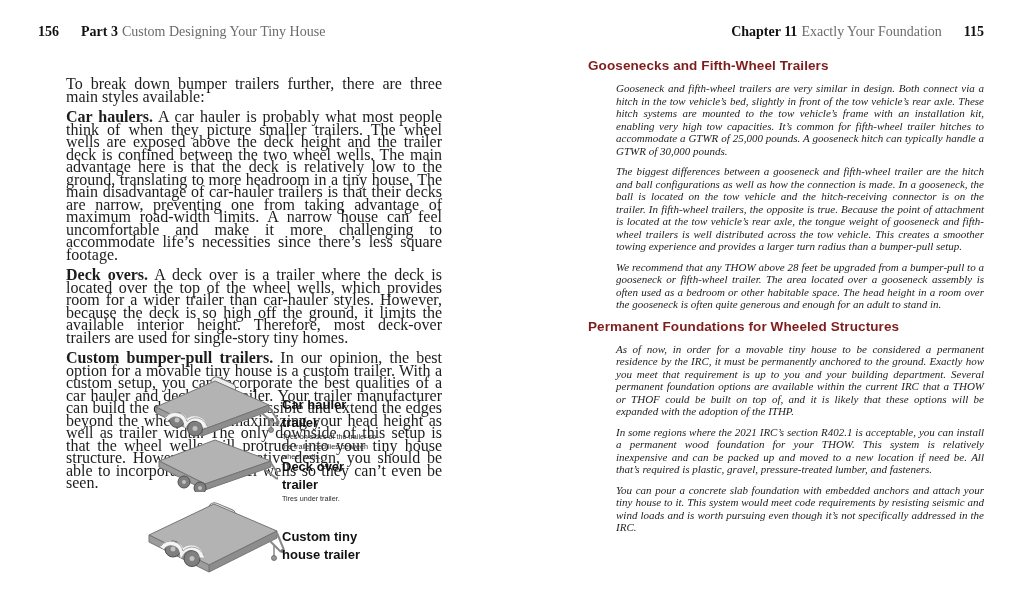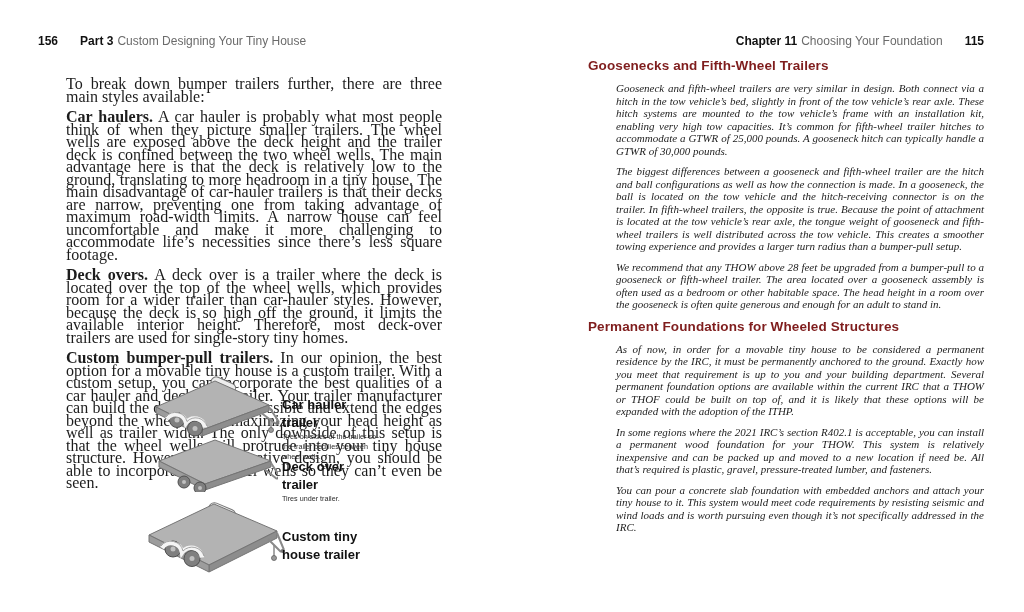--- a/index.html
+++ b/index.html
@@ -3,22 +3,22 @@
 <meta charset="utf-8">
 <style>
   html,body{margin:0;padding:0;background:#e9e9e9;}
   .spread{position:relative;width:1024px;height:612px;background:#ffffff;overflow:hidden;
           font-family:"Liberation Serif",serif;color:#1c1c1c;}
   .page{position:absolute;top:0;width:512px;height:612px;}
   .page-left{left:0;}
   .page-right{left:512px;}
 
   
-  .running-head{position:absolute;top:34px;font-family:Liberation Sans, sans-serif;
-                font-size:12px;color:#6b6b6b;white-space:nowrap;}
+  .running-head{position:absolute;top:24px;font-family:Liberation Serif, serif;
+                font-size:14px;color:#6b6b6b;white-space:nowrap;}
   .running-head .b{font-weight:bold;color:#111;}
   .head-left{left:38px;}
   .head-right{right:40px;text-align:right;}
   .head-gap{display:inline-block;width:22px;}
   .head-sp{display:inline-block;width:4px;}
 
   
   .left-body{position:absolute;left:66px;top:78px;width:376px;
              font-size:16px;line-height:12.5px;text-align:justify;}
   .left-body p{margin:0 0 8px 0;}
@@ -118,21 +118,21 @@
     </svg>
     <div class="fig-label" style="top:528px;">
       <b>Custom tiny house trailer</b>
     </div>
 
   </div>
 
   <div class="page page-right">
 
     <div class="running-head head-right">
-      <span class="b">Chapter 11</span><span class="head-sp"></span><span>Choosing Your Foundation</span><span class="head-gap"></span><span class="b">115</span>
+      <span class="b">Chapter 11</span><span class="head-sp"></span><span>Exactly Your Foundation</span><span class="head-gap"></span><span class="b">115</span>
     </div>
 
     <div class="right-col">
       <h2>Goosenecks and Fifth-Wheel Trailers</h2>
       <p>Gooseneck and fifth-wheel trailers are very similar in design. Both connect via a hitch in the tow vehicle’s bed, slightly in front of the tow vehicle’s rear axle. These hitch systems are mounted to the tow vehicle’s frame with an installation kit, enabling very high tow capacities. It’s common for fifth-wheel trailer hitches to accommodate a GTWR of 25,000 pounds. A gooseneck hitch can typically handle a GTWR of 30,000 pounds.</p>
       <p>The biggest differences between a gooseneck and fifth-wheel trailer are the hitch and ball configurations as well as how the connection is made. In a gooseneck, the ball is located on the tow vehicle and the hitch-receiving connector is on the trailer. In fifth-wheel trailers, the opposite is true. Because the point of attachment is located at the tow vehicle’s rear axle, the tongue weight of gooseneck and fifth-wheel trailers is well distributed across the tow vehicle. This creates a smoother towing experience and provides a larger turn radius than a bumper-pull setup.</p>
       <p>We recommend that any THOW above 28 feet be upgraded from a bumper-pull to a gooseneck or fifth-wheel trailer. The area located over a gooseneck assembly is often used as a bedroom or other habitable space. The head height in a room over the gooseneck is often quite generous and enough for an adult to stand in.</p>
 
       <h2 class="second">Permanent Foundations for Wheeled Structures</h2>
       <p>As of now, in order for a movable tiny house to be considered a permanent residence by the IRC, it must be permanently anchored to the ground. Exactly how you meet that requirement is up to you and your building department. Several permanent foundation options are available within the current IRC that a THOW or THOF could be built on top of, and it is likely that these options will be expanded with the adoption of the ITHP.</p>

